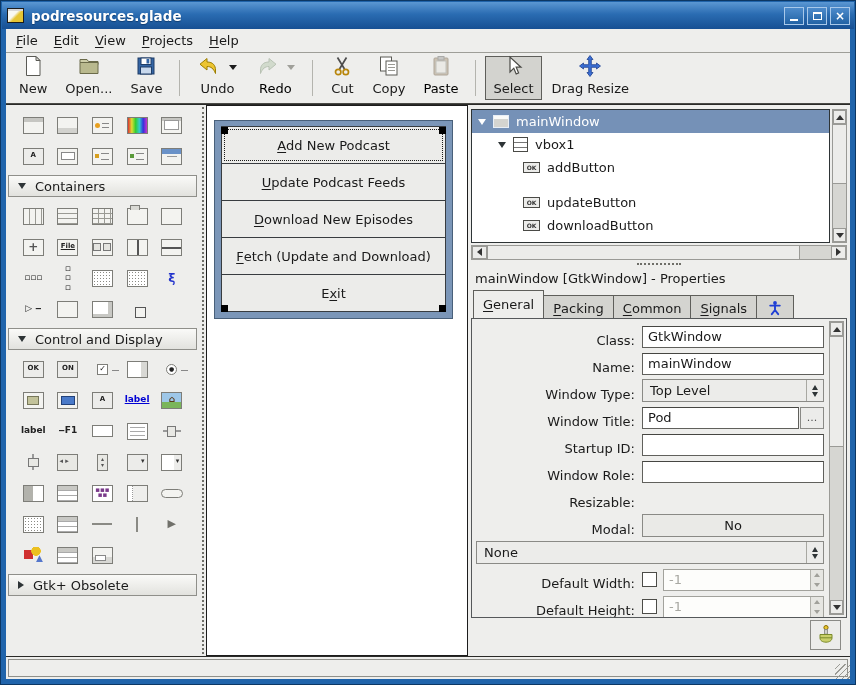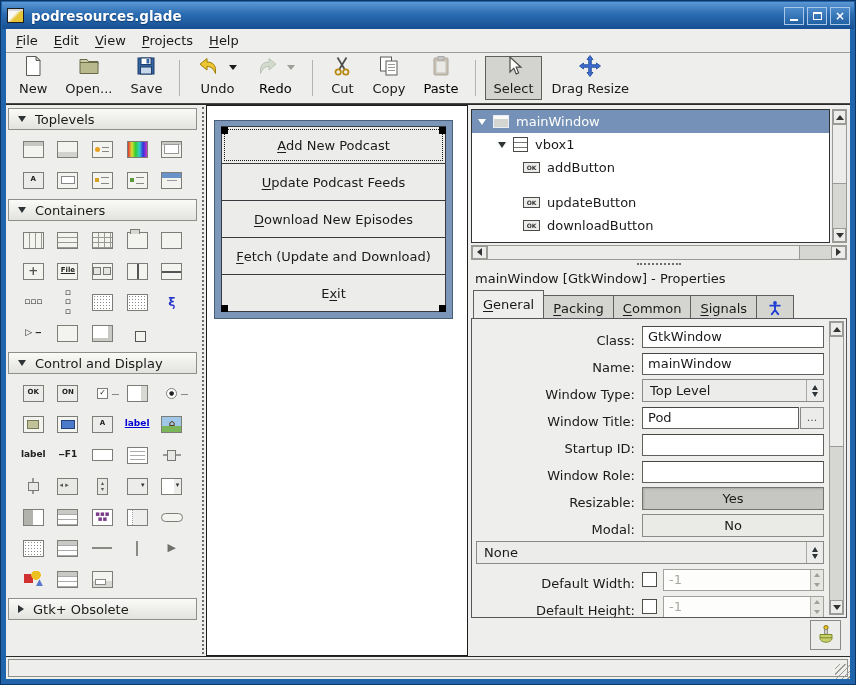--- a/index.html
+++ b/index.html
@@ -359,24 +359,20 @@
           <span><svg width="24" height="24" viewBox="0 0 24 24">
               <path d="M12 1.5 L15 5.5 H13.3 V10.7 H18.5 V9 L22.5 12 L18.5 15 V13.3 H13.3 V18.5 H15 L12 22.5 L9 18.5 H10.7 V13.3 H5.5 V15 L1.5 12 L5.5 9 V10.7 H10.7 V5.5 H9 Z" fill="#3b6fd4" stroke="#1d3f8f" stroke-width="0.8"></path>
             </svg></span>
         </div>
         <span class="tlabel">Drag Resize</span>
       </div>
     </div>
 
   <div class="main">
     <div class="palette" id="palette">
-        <div class="sect-header">
-          <span class="tri-down"></span>
-          <span class="sect-label">Toplevels</span>
-        </div>
         <div class="pal-grid">
           <div class="pal-cell">
             <span class="pal k-win"></span>
           </div>
           <div class="pal-cell">
             <span class="pal k-dialog"></span>
           </div>
           <div class="pal-cell">
             <span class="pal k-msg"></span>
           </div>
@@ -720,25 +716,20 @@
             <div class="prow">
               <span class="plabel">Window Role:</span>
               <div class="pctl">
                 <div class="entry">
                   <span class="val"></span>
                 </div>
               </div>
             </div>
             <div class="prow">
               <span class="plabel">Resizable:</span>
-              <div class="pctl">
-                <div class="toggle pressed">
-                  <span class="val">Yes</span>
-                </div>
-              </div>
             </div>
             <div class="prow">
               <span class="plabel">Modal:</span>
               <div class="pctl">
                 <div class="toggle">
                   <span class="val">No</span>
                 </div>
               </div>
             </div>
             <div class="prow">

